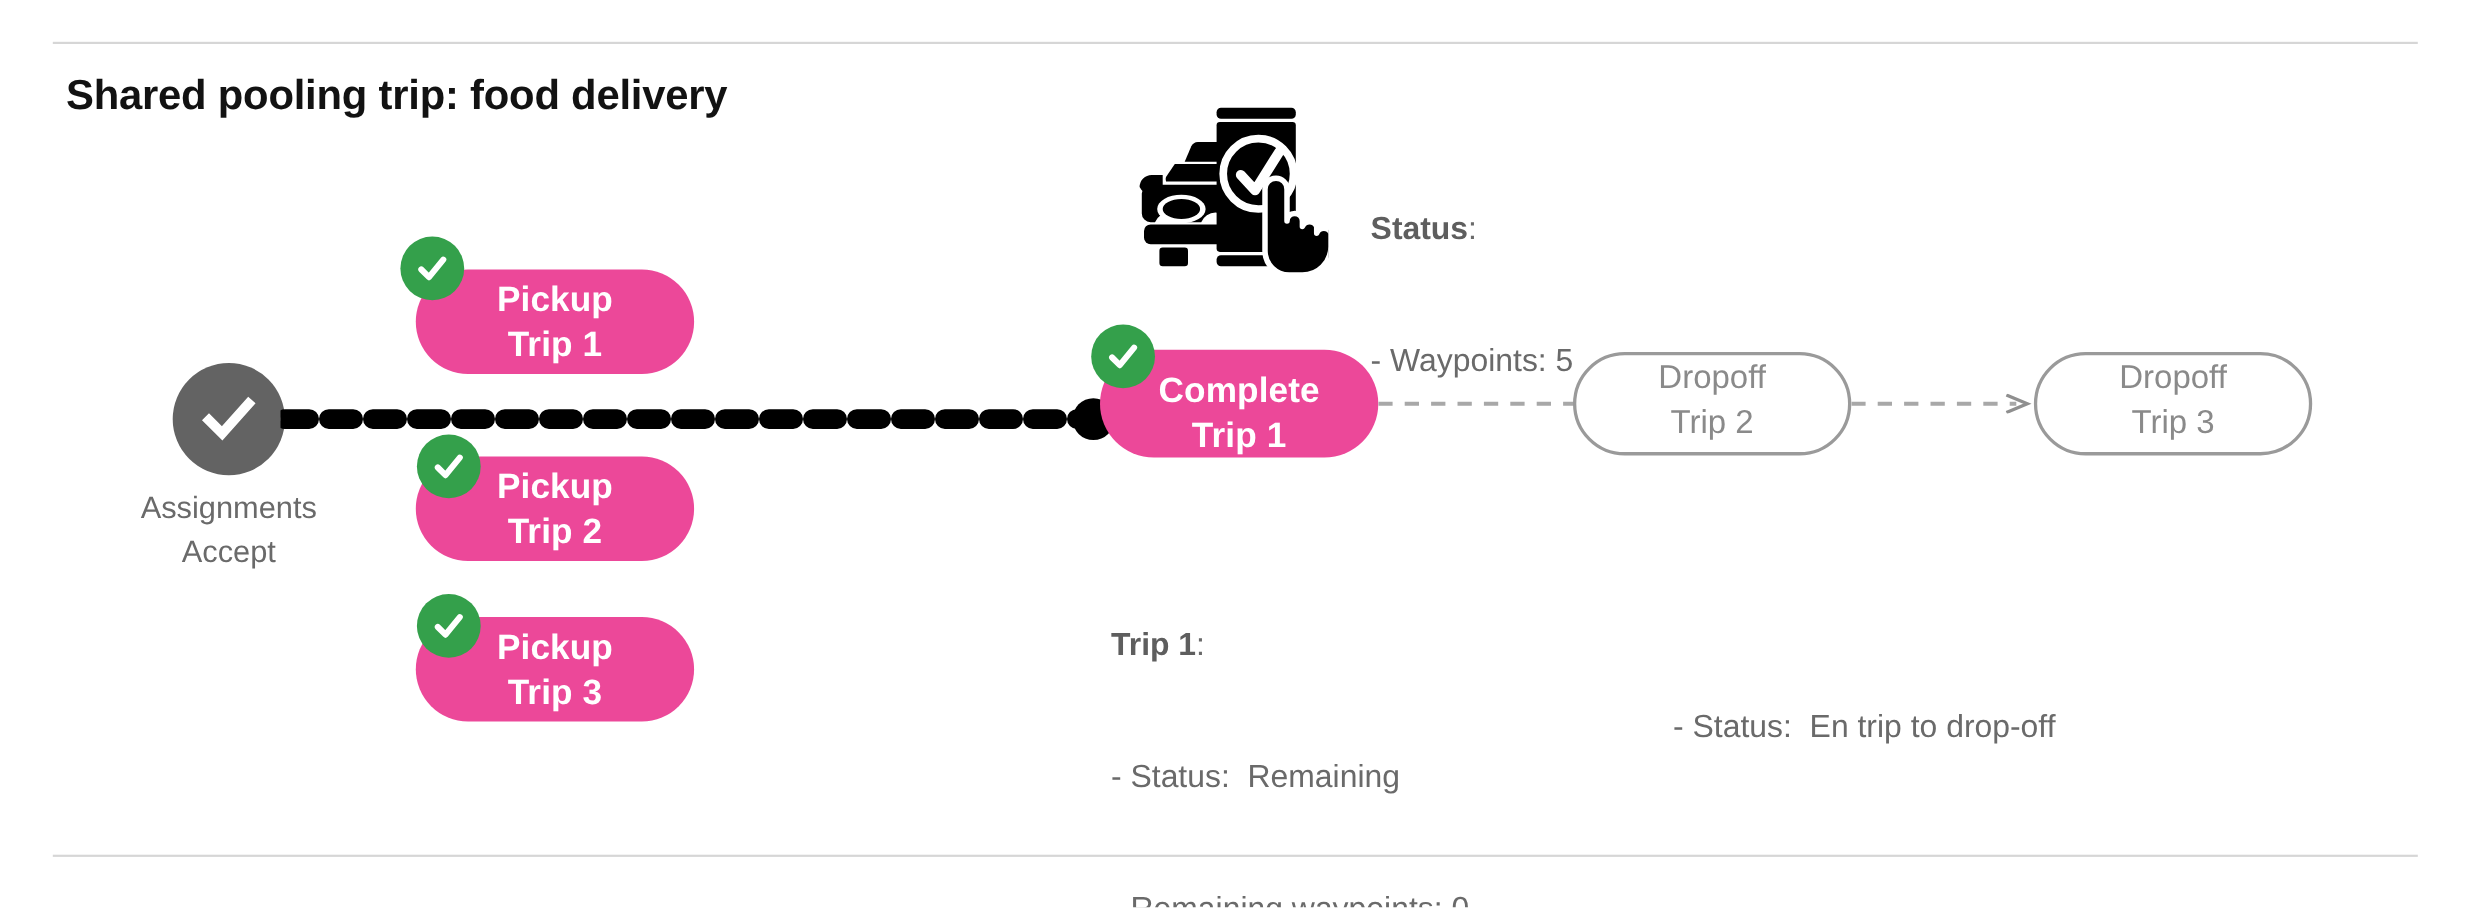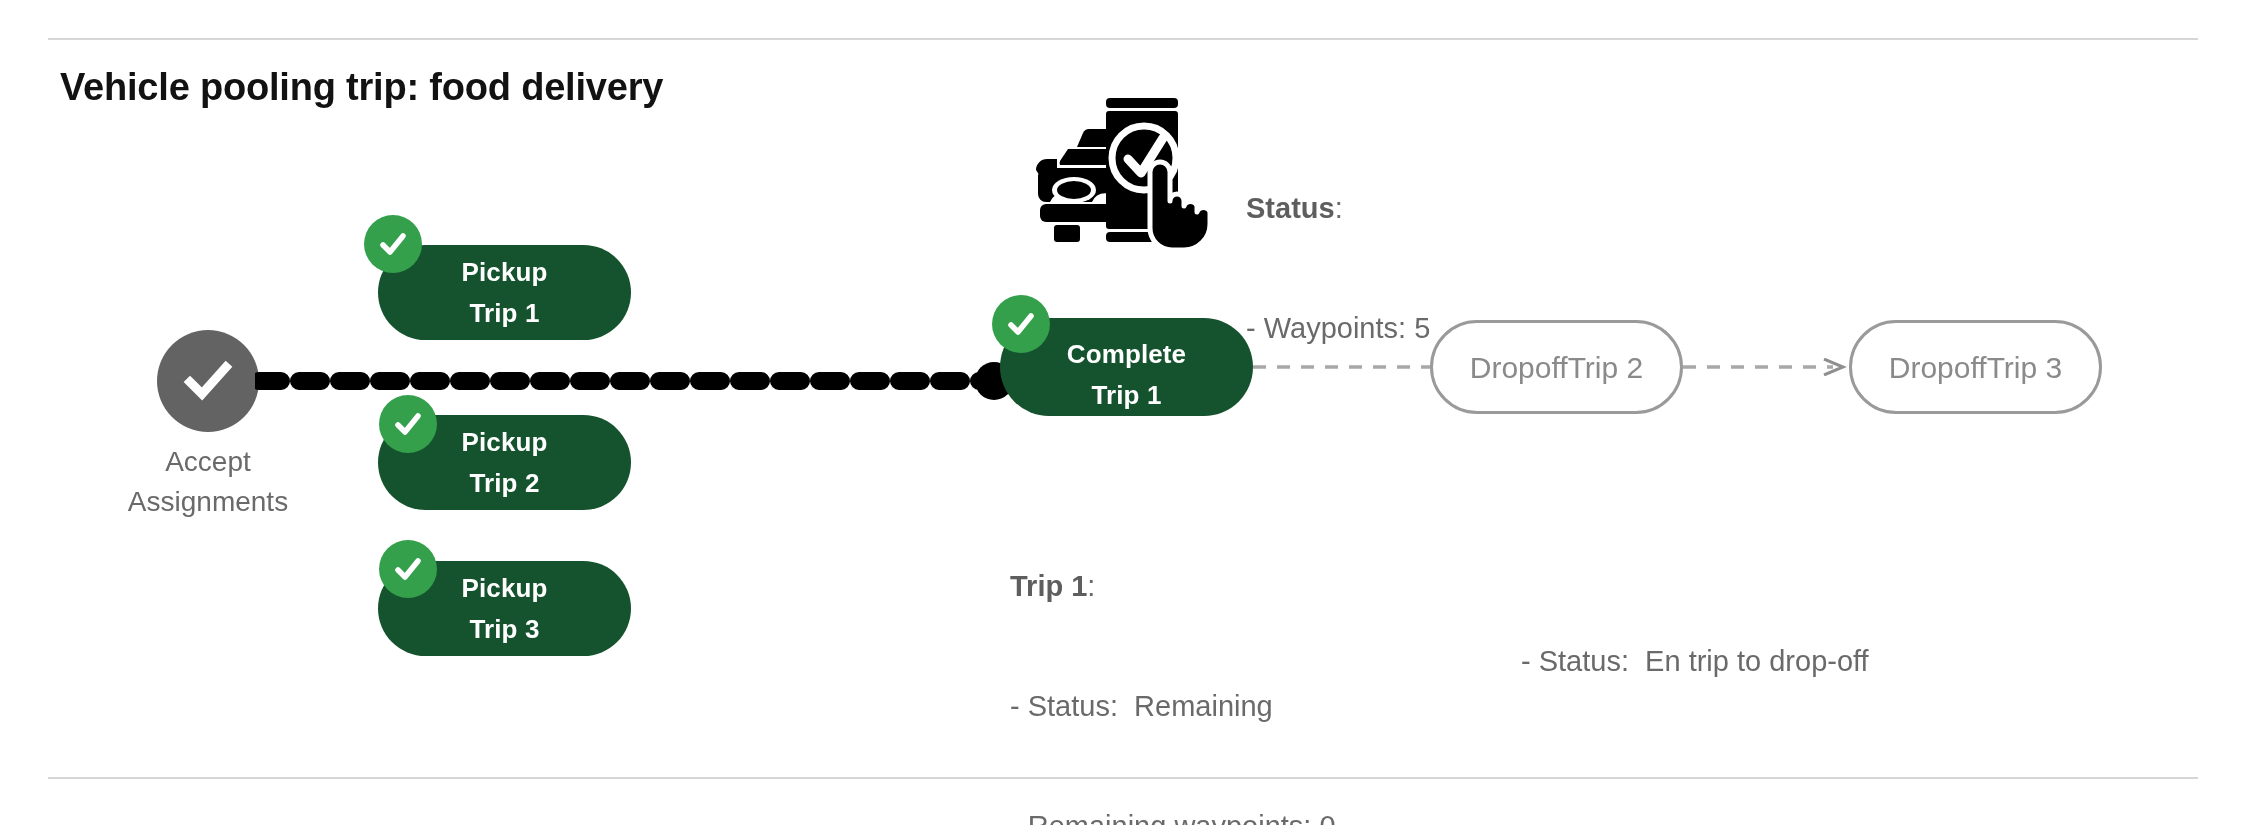--- a/index.html
+++ b/index.html
@@ -87,27 +87,27 @@
     width: 38px;
     height: 38px;
     border-radius: 50%;
     background: #000000;
   }
 
   
   .pill {
     position: absolute;
     border-radius: 999px;
-    background: #14532d;
+    background: #ec4899;
     color: #ffffff;
     display: flex;
     flex-direction: column;
     align-items: center;
     justify-content: center;
-    font-size: 26px;
+    font-size: 32px;
     font-weight: 700;
     line-height: 41px;
     letter-spacing: 0.1px;
   }
   .pill .ln { display: block; }
 
   .pill-pickup1 { left: 378px; top: 245px;  width: 253px; height: 95px; }
   .pill-pickup2 { left: 378px; top: 415px;  width: 253px; height: 95px; }
   .pill-pickup3 { left: 378px; top: 561px;  width: 253px; height: 95px; }
   .pill-complete{ left: 1000px;top: 318px;  width: 253px; height: 98px; justify-content: flex-end; }
@@ -131,23 +131,22 @@
   .badge-c1 { left: 992px;  top: 295px; }
 
   
   .pill-outline {
     position: absolute;
     border-radius: 999px;
     border: 3px solid #9a9a9a;
     background: #ffffff;
     color: #8a8a8a;
     display: flex;
-    flex-direction: row;
+    flex-direction: column;
     align-items: center;
-    justify-content: center;
     font-size: 30px;
     line-height: 41px;
     box-sizing: border-box;
   }
   .pill-drop2 { left: 1430px; top: 320px; width: 253px; height: 94px; }
   .pill-drop3 { left: 1849px; top: 320px; width: 253px; height: 94px; }
 
   
   .thin-dash {
     position: absolute;
@@ -179,31 +178,31 @@
   .trip3-info   { left: 1521px; top: 561px; }
 </style>
 </head>
 <body>
 
 <div class="slide">
 
   <div class="rule top"></div>
   <div class="rule bottom"></div>
 
-  <div class="title">Vehicle pooling trip: food delivery</div>
+  <div class="title">Shared pooling trip: food delivery</div>
 
   <div class="start-node">
     <div class="start-circle">
       <svg width="62" height="62" viewBox="0 0 62 62" aria-hidden="true">
         <path d="M13 32 L25 44 L49 17" fill="none" stroke="#ffffff" stroke-width="9" stroke-linecap="square" stroke-linejoin="miter"></path>
       </svg>
     </div>
     <div class="start-label">
+      <div>Assignments</div>
       <div>Accept</div>
-      <div>Assignments</div>
     </div>
   </div>
 
   <div class="thick-dash">
     <svg width="740" height="34" viewBox="0 0 740 34" aria-hidden="true">
       <line x1="0" y1="17" x2="740" y2="17" stroke="#c9c9c9" stroke-width="3"></line>
       <line x1="4" y1="17" x2="738" y2="17" stroke="#000000" stroke-width="18" stroke-linecap="round" stroke-dasharray="22 18"></line>
     </svg>
   </div>
   <div class="end-dot"></div>

